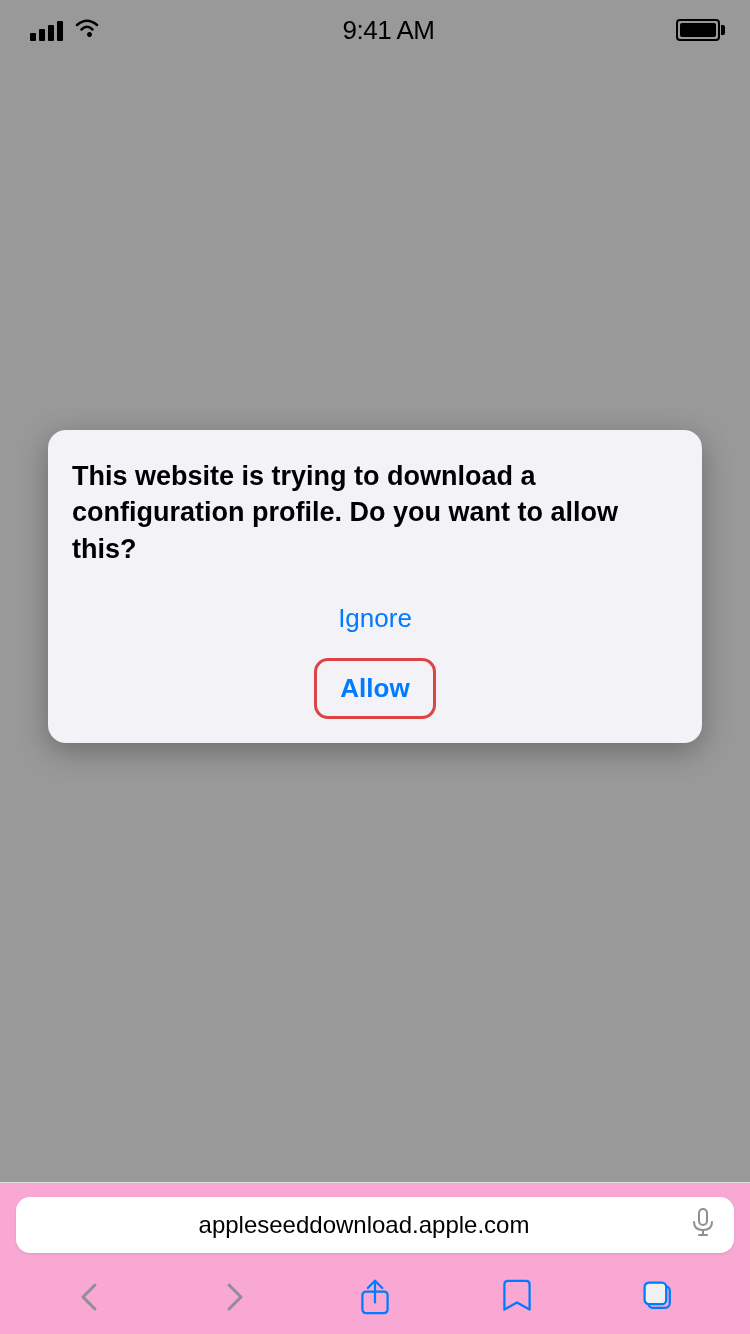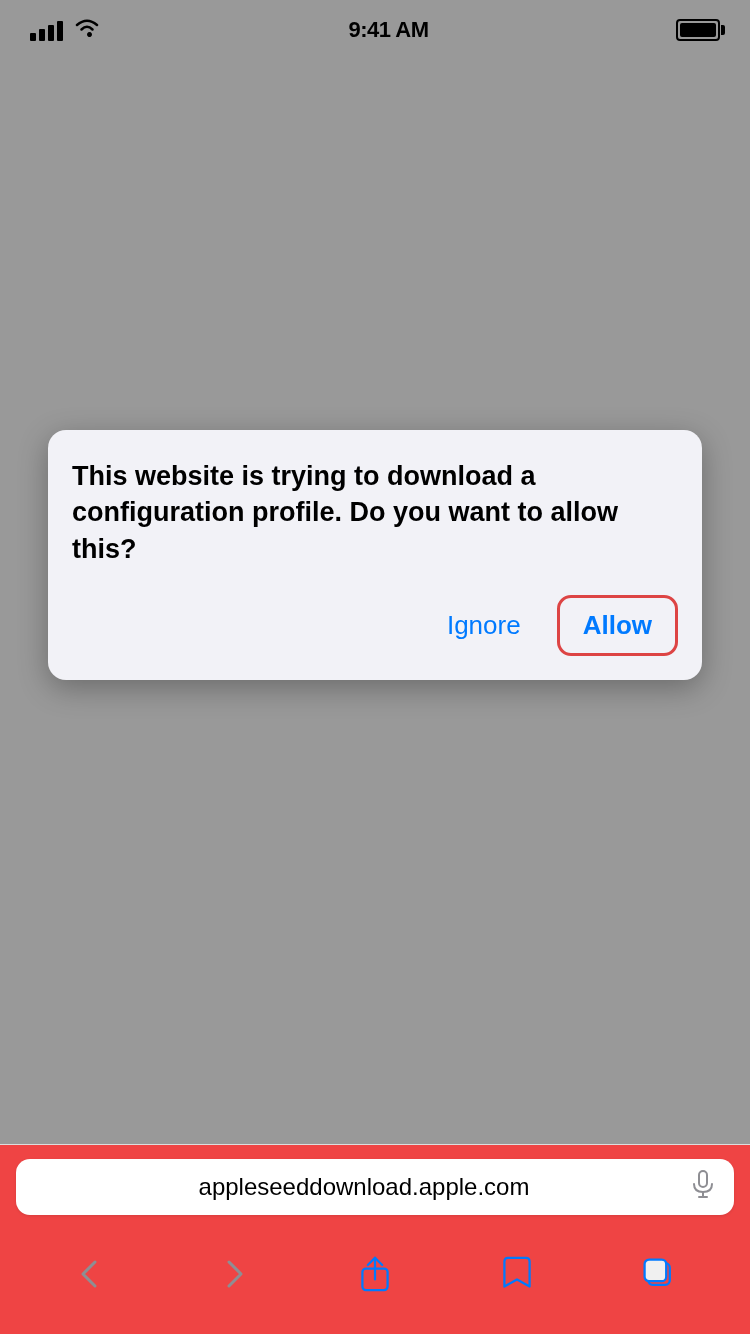--- a/index.html
+++ b/index.html
@@ -46,22 +46,22 @@
       background: #000;
       border-radius: 1px;
     }
 
     .wifi-icon {
       font-size: 22px;
       color: #000;
     }
 
     .status-time {
-      font-size: 22px;
-      font-weight: 700;
+      font-size: 26px;
+      font-weight: 400;
       color: #000;
       letter-spacing: -0.5px;
     }
 
     .status-right {
       display: flex;
       align-items: center;
       gap: 8px;
     }
 
@@ -122,21 +122,22 @@
       line-height: 1.35;
       color: #000;
       font-weight: 700;
       margin-bottom: 28px;
     }
 
     .alert-buttons {
       display: flex;
       justify-content: flex-end;
       align-items: center;
-      gap: 24px;
+      gap: 16px;
+      flex-direction: column;
     }
 
     .btn-ignore {
       font-size: 26px;
       color: #007AFF;
       background: none;
       border: none;
       cursor: pointer;
       font-weight: 400;
       padding: 8px 12px;
@@ -152,22 +153,22 @@
       cursor: pointer;
       font-weight: 600;
     }
 
     
     .bottom-bar {
       position: absolute;
       bottom: 0;
       left: 0;
       right: 0;
-      height: 190px;
-      background: #ef4444;
+      height: 152px;
+      background: #f9a8d4;
       border-top: 1px solid #ddd;
       display: flex;
       flex-direction: column;
     }
 
     .url-bar-container {
       padding: 14px 16px 10px 16px;
       display: flex;
       align-items: center;
       gap: 12px;

